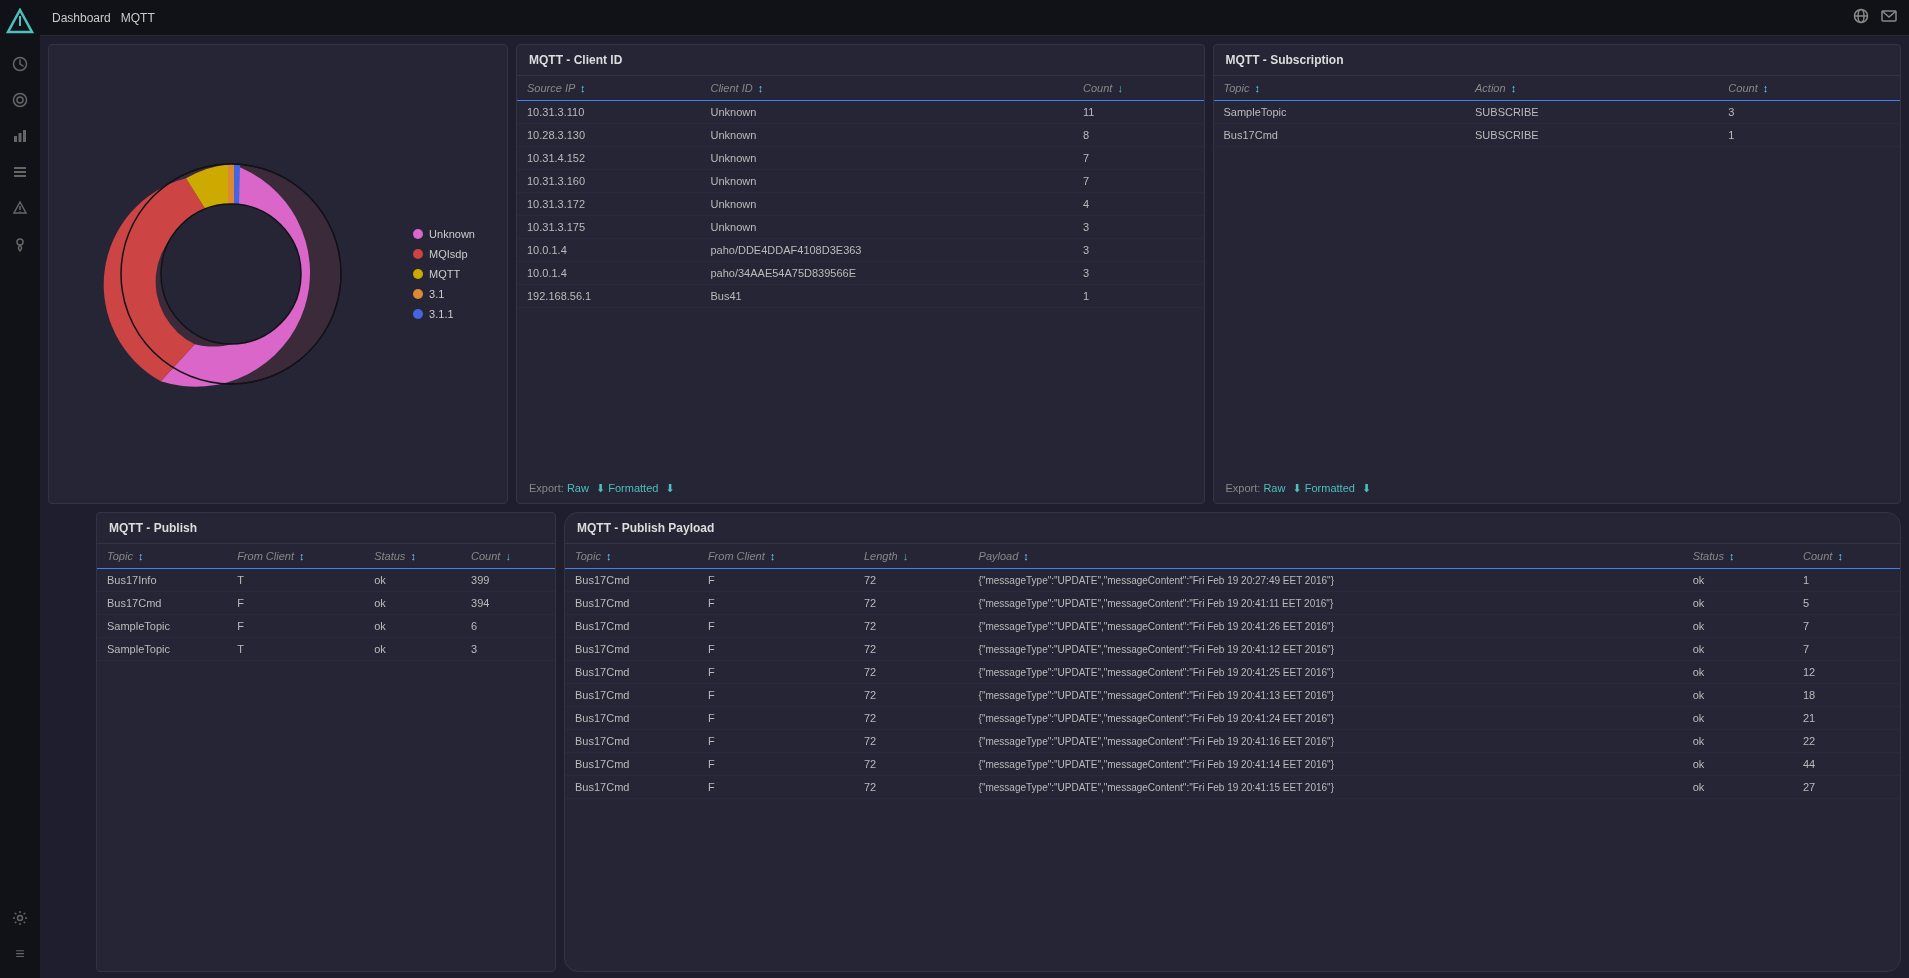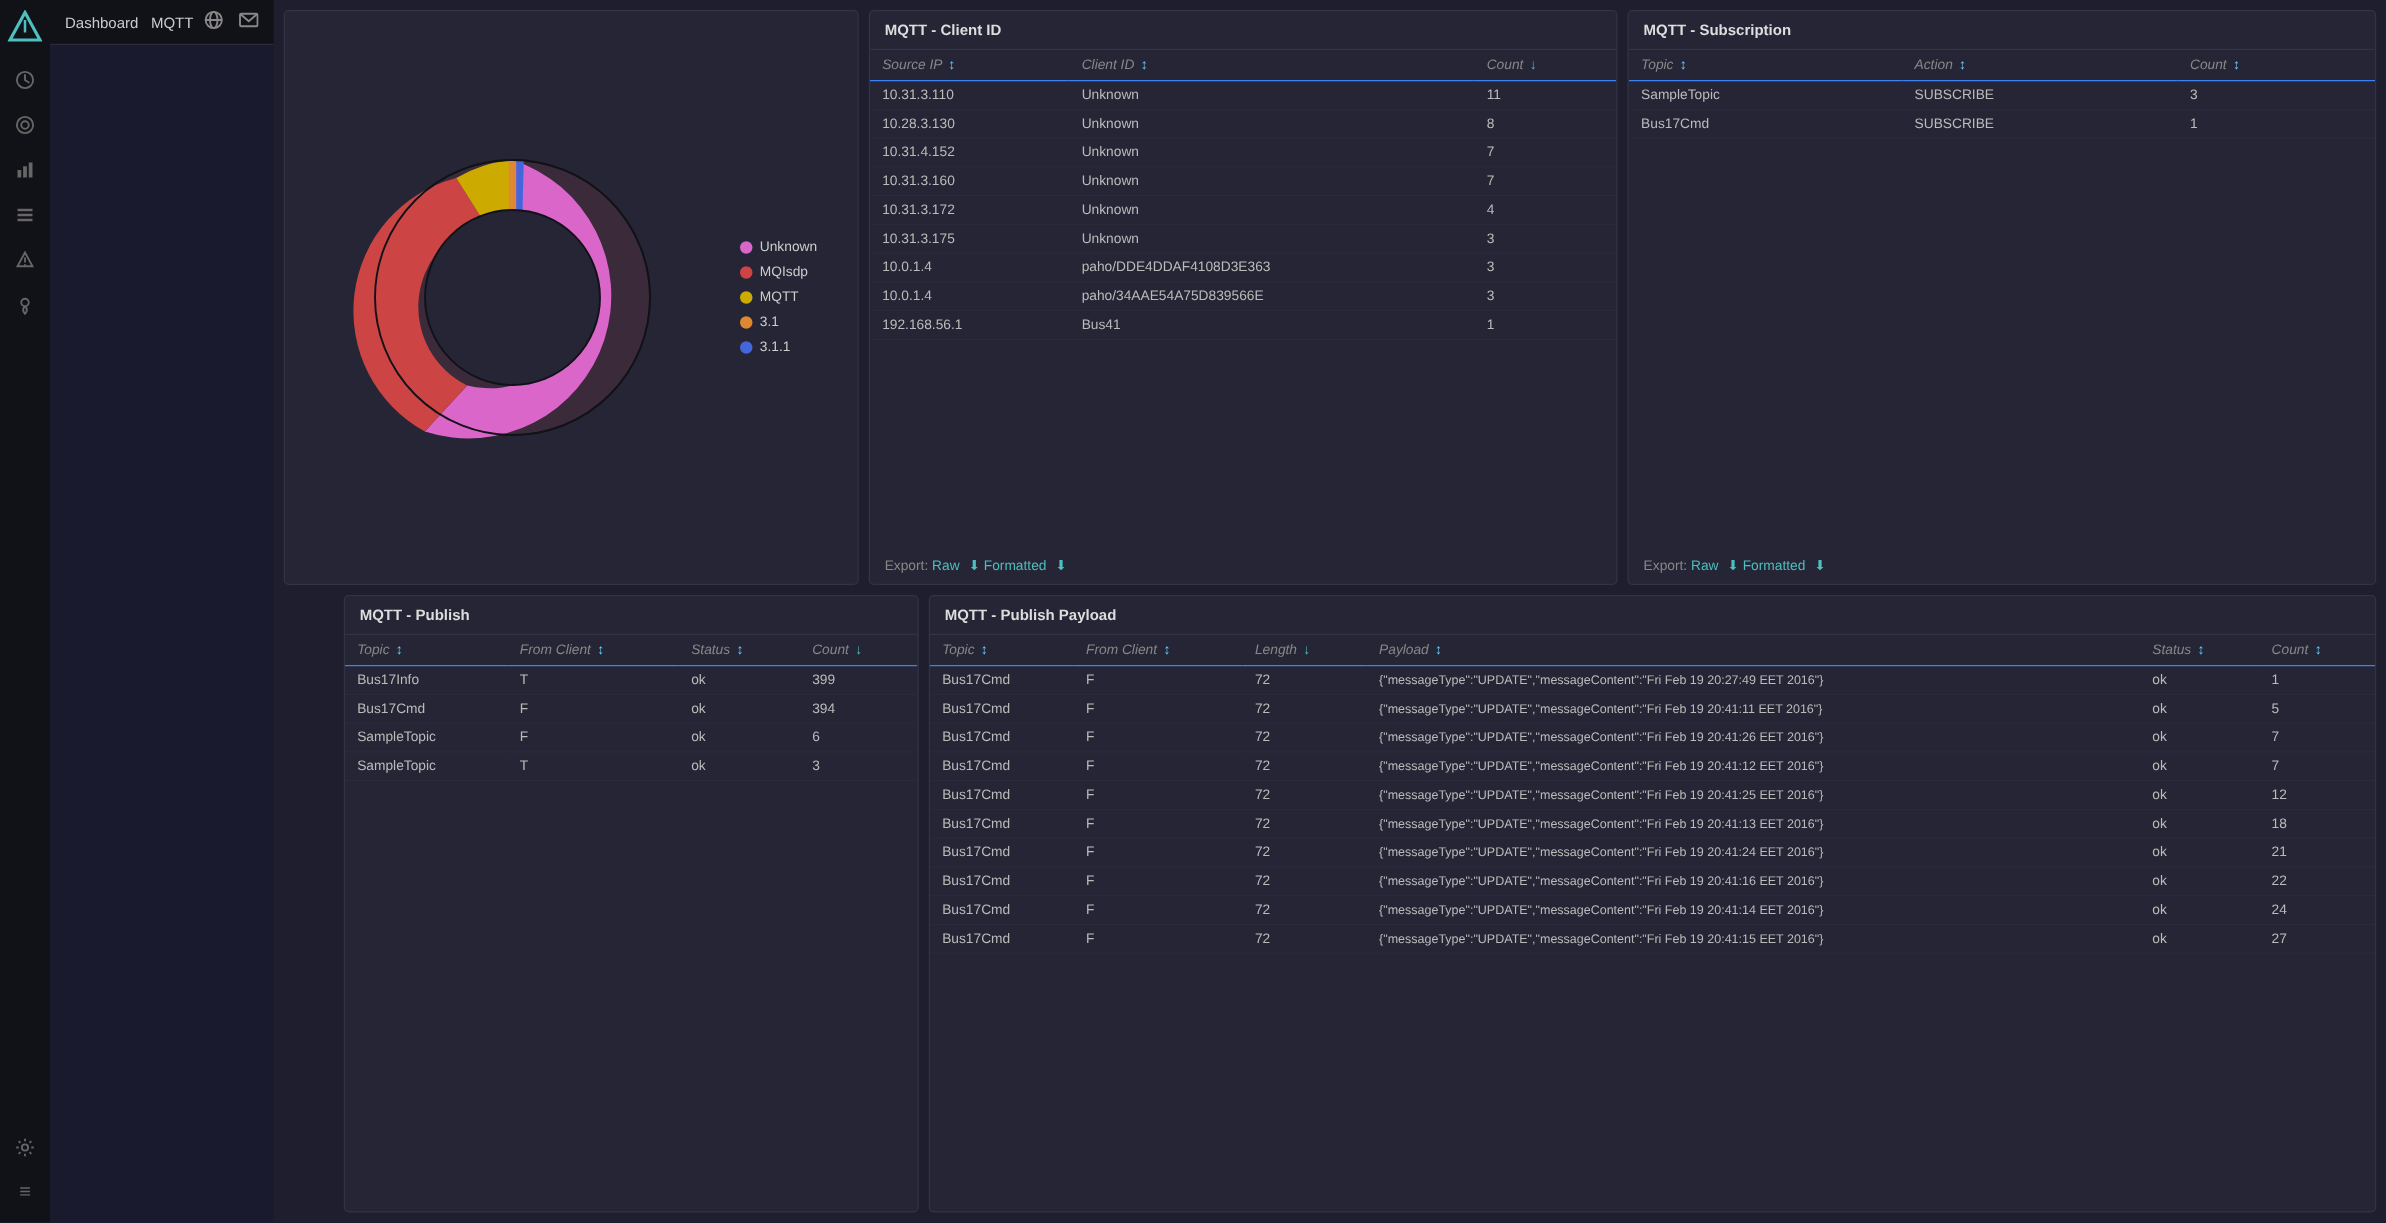--- a/index.html
+++ b/index.html
@@ -42,21 +42,21 @@
     .sidebar-bottom {
       margin-top: auto;
       display: flex;
       flex-direction: column;
       gap: 4px;
     }
     
     .main {
       flex: 1;
       display: flex;
-      flex-direction: row;
+      flex-direction: column;
       overflow: hidden;
     }
     
     .topbar {
       background: #111118;
       height: 36px;
       display: flex;
       align-items: center;
       padding: 0 12px;
       gap: 8px;
@@ -183,21 +183,21 @@
     }
     .legend-dot {
       width: 10px;
       height: 10px;
       border-radius: 50%;
       flex-shrink: 0;
     }
     
     .publish-panel { width: 460px; flex-shrink: 0; }
     
-    .payload-panel { flex: 1; }
+    .payload-panel { flex: 1; border-radius: 14px; }
     .payload-text {
       font-size: 10px;
       color: #bbb;
       max-width: 580px;
       overflow: hidden;
       text-overflow: ellipsis;
       white-space: nowrap;
     }
     .table-scroll {
       overflow-y: auto;
@@ -573,21 +573,21 @@
   <td><span class="payload-text">{"messageType":"UPDATE","messageContent":"Fri Feb 19 20:41:16 EET 2016"}</span></td>
     <td>ok</td>
     <td>22</td>
   </tr>
                   <tr>
     <td>Bus17Cmd</td>
     <td>F</td>
     <td>72</td>
   <td><span class="payload-text">{"messageType":"UPDATE","messageContent":"Fri Feb 19 20:41:14 EET 2016"}</span></td>
     <td>ok</td>
-    <td>24</td>
+    <td>44</td>
   </tr>
                   <tr>
     <td>Bus17Cmd</td>
     <td>F</td>
     <td>72</td>
   <td><span class="payload-text">{"messageType":"UPDATE","messageContent":"Fri Feb 19 20:41:15 EET 2016"}</span></td>
     <td>ok</td>
     <td>27</td>
   </tr>
                 </tbody>

